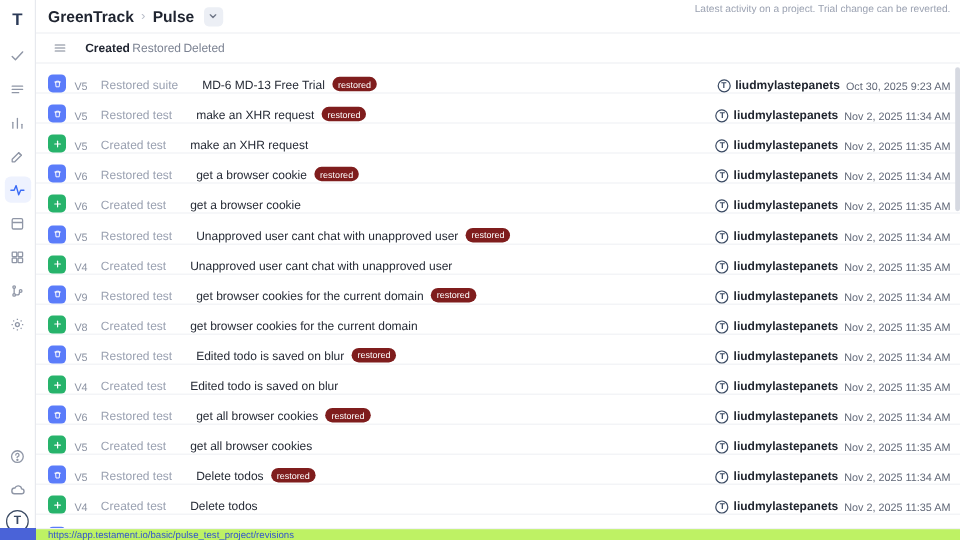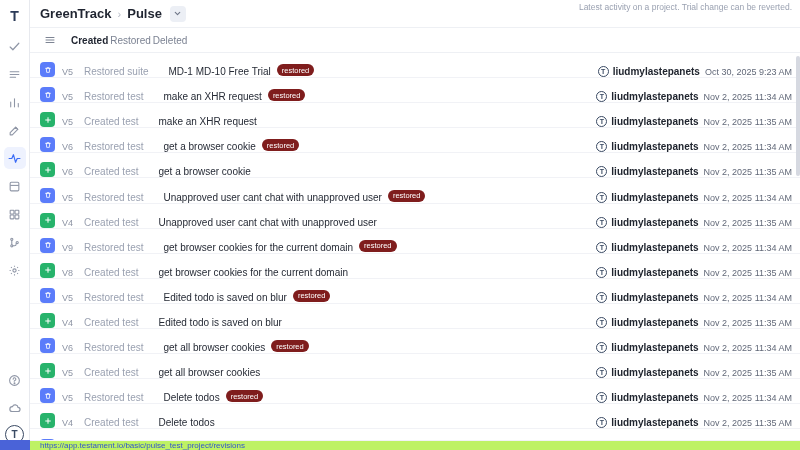--- a/index.html
+++ b/index.html
@@ -265,21 +265,21 @@
         <div class="row">
           <span class="chip restore">
             <svg width="8" height="8" viewBox="0 0 24 24" fill="none" stroke="#fff" stroke-width="2.4" stroke-linecap="round">
               <path d="M5 7h14"></path>
               <path d="M9 7V5h6v2"></path>
               <path d="M7 7l1 12h8l1-12"></path>
             </svg>
           </span>
           <span class="ver">V5</span>
           <span class="act">Restored suite</span>
-          <span class="title">MD-1 MD-10 Free Trial</span>
+          <span class="title">MD-6 MD-13 Free Trial</span>
           <span class="badge">restored</span>
           <span class="spacer"></span>
           <span class="who">
             <span class="who-av">T</span>
             <span class="who-name">liudmylastepanets</span>
           </span>
           <span class="when">Oct 30, 2025 9:23 AM</span>
         </div>
         <div class="row">
           <span class="chip restore">

